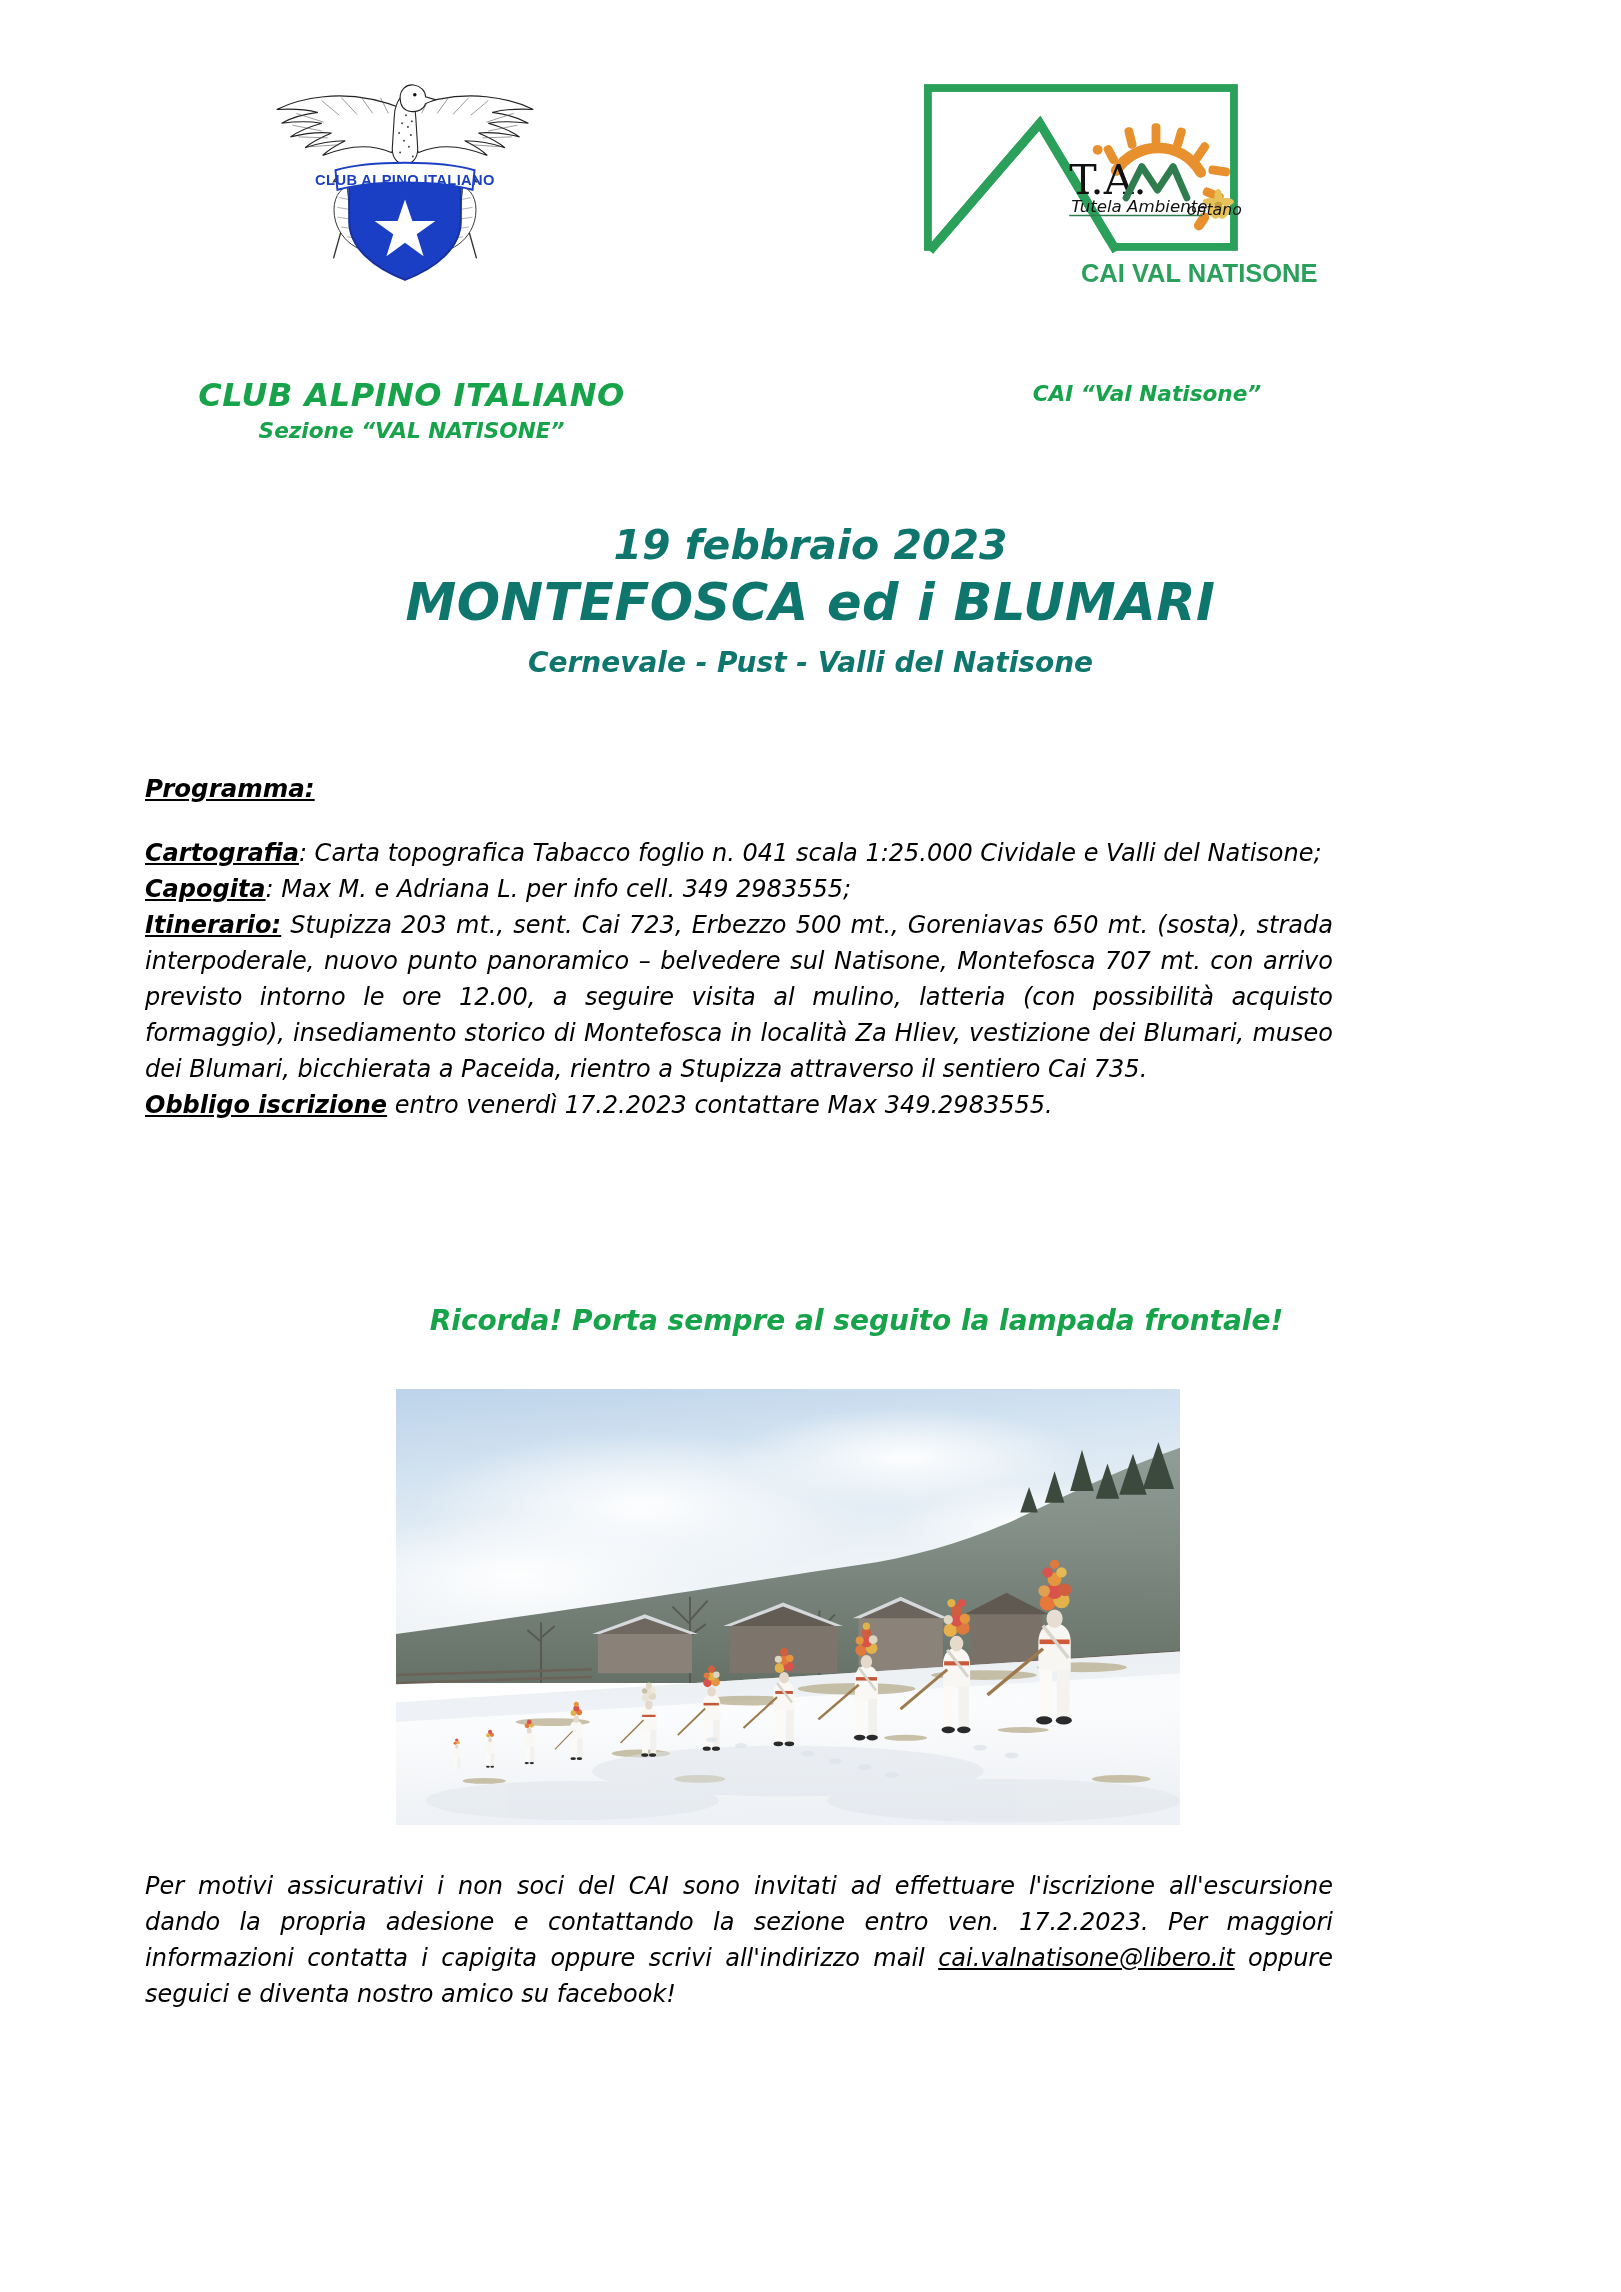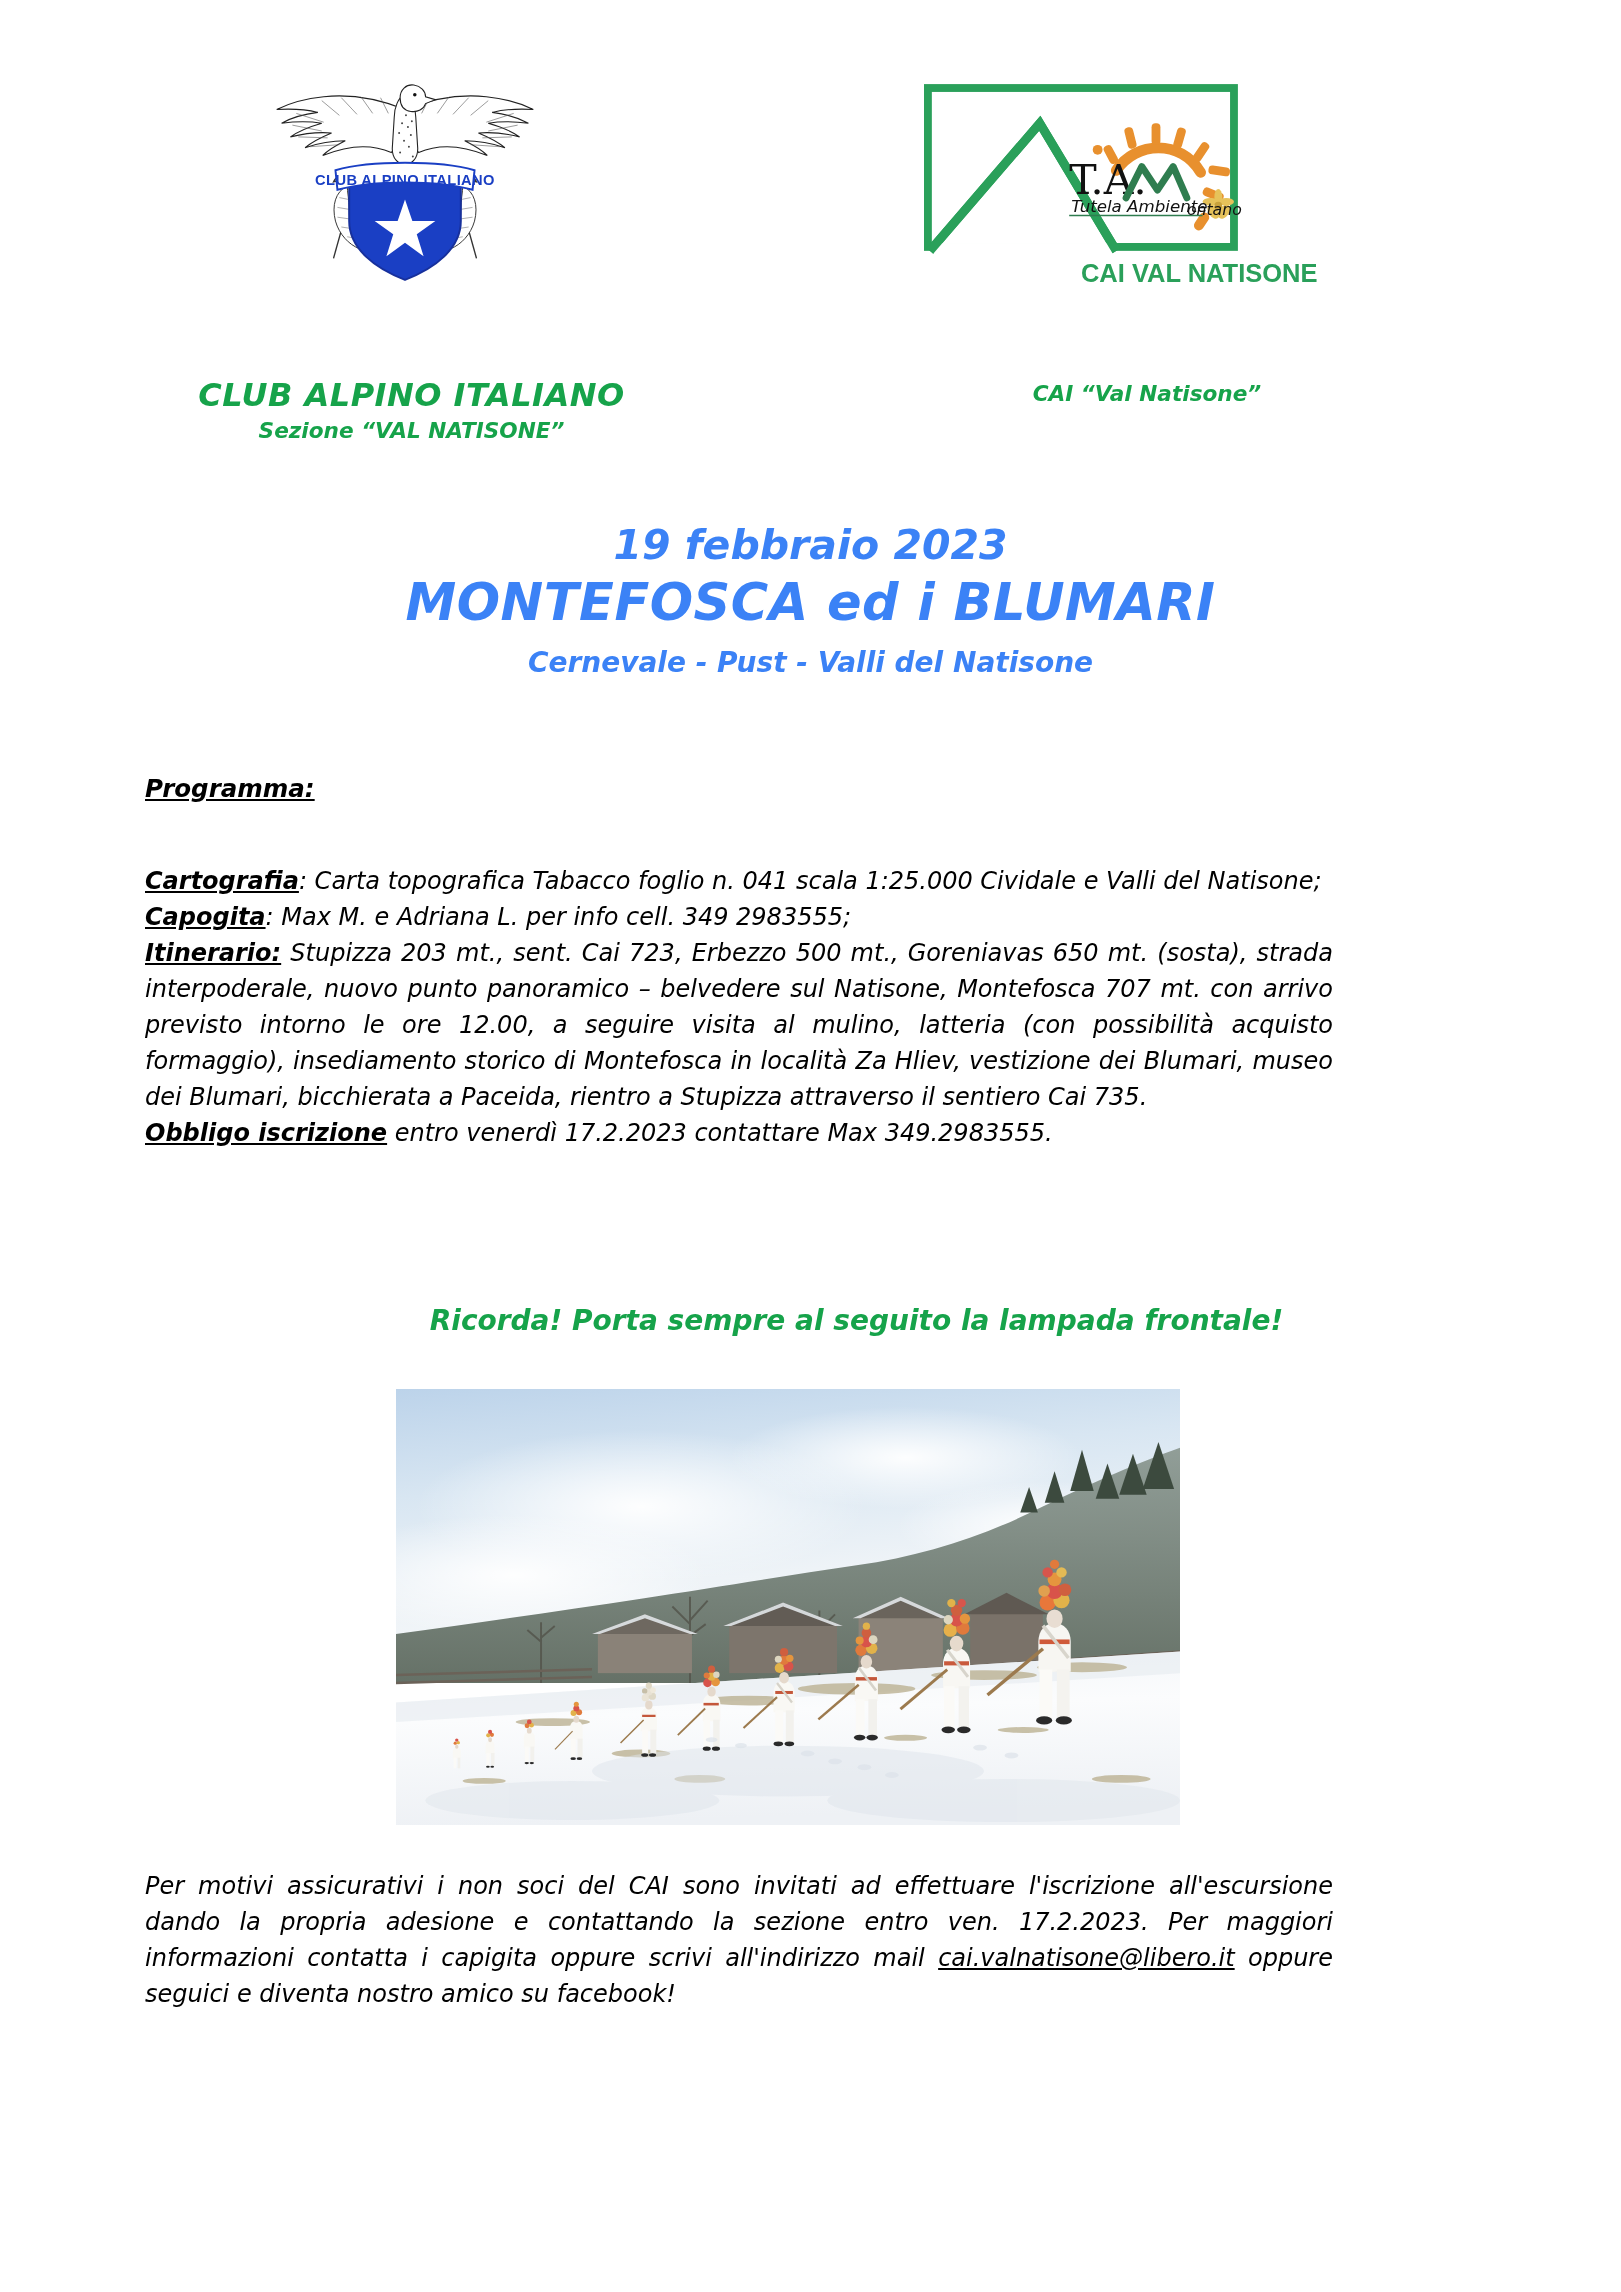--- a/index.html
+++ b/index.html
@@ -67,21 +67,21 @@
   }
   #org-left  { left: 137px; top: 377px; width: 549px; }
   #org-right { left: 843px; top: 377px; width: 608px; }
 
   
   .title-block {
     position: absolute;
     left: 0; top: 521px;
     width: 1621px;
     text-align: center;
-    color: #3b82f6;
+    color: #0f766e;
   }
   .t-date {
     font-family: "DejaVu Sans", sans-serif;
     font-style: italic;
     font-weight: bold;
     font-size: 41px;
     line-height: 1.2;
   }
   .t-main {
     font-family: "DejaVu Sans", sans-serif;
@@ -118,21 +118,21 @@
     font-weight: bold;
     text-decoration: underline;
     font-style: italic;
   }
   .programma {
     display: block;
     font-weight: bold;
     text-decoration: underline;
     font-style: italic;
     font-size: 24.5px;
-    margin-bottom: 56px;
+    margin-bottom: 28px;
   }
   .ln { display: block; }
   .para { display: block; text-align: justify; }
 
   
   .reminder {
     position: absolute;
     left: 0; top: 1304px;
     width: 1621px;
     text-align: center;

